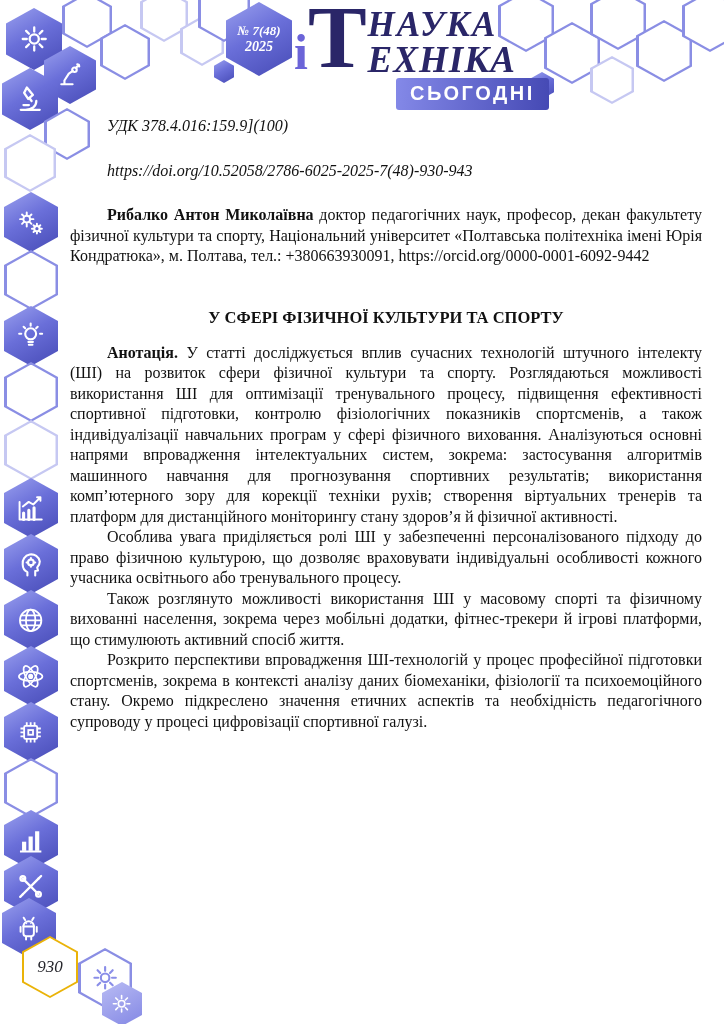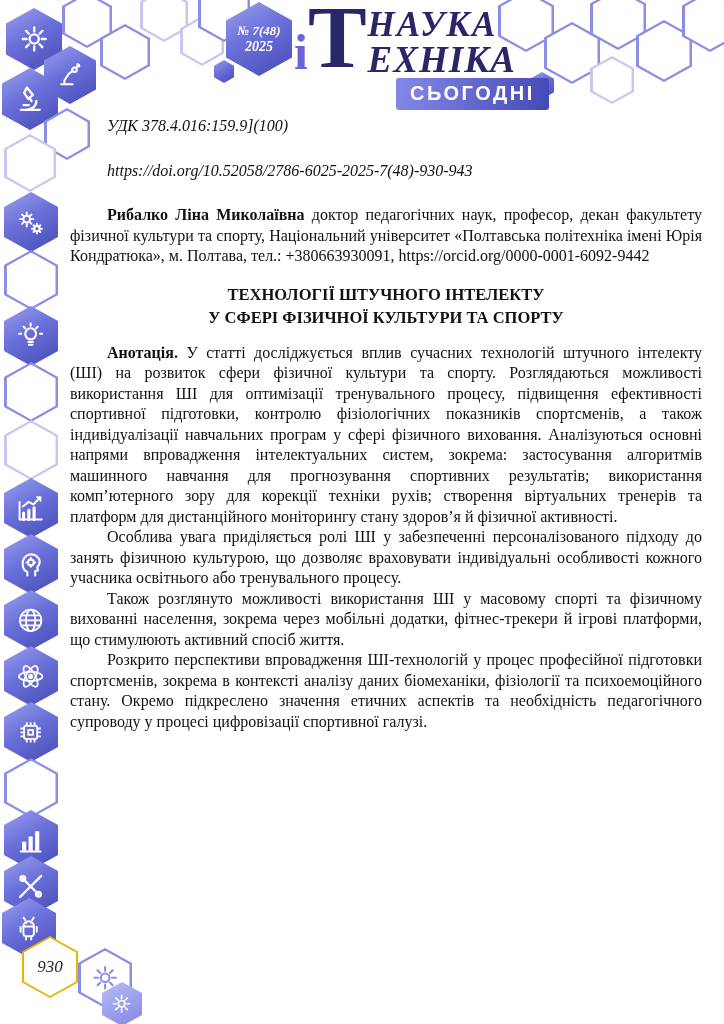--- a/index.html
+++ b/index.html
@@ -232,27 +232,27 @@
   <div class="hex hex-fill" style="left:102px;top:982px;width:40px;height:44px;background:linear-gradient(150deg,#b9bcf4,#8387e4)">
       <svg viewBox="0 0 24 24">
         <use href="#i-gear"></use>
       </svg>
     </div>
 
   <div class="content">
     <p class="udc">УДК 378.4.016:159.9](100)</p>
     <p class="doi">https://doi.org/10.52058/2786-6025-2025-7(48)-930-943</p>
 
-    <p class="para author"><b>Рибалко Ліна Миколаївна</b><span> доктор педагогічних наук, професор, декан факультету фізичної культури та спорту, Національний університет «Полтавська політехніка імені Юрія Кондратюка», м. Полтава, тел.: +380663930091, https://orcid.org/0000-0001-6092-9442</span></p>
+    <p class="para author"><b>Рибалко Антон Миколаївна</b><span> доктор педагогічних наук, професор, декан факультету фізичної культури та спорту, Національний університет «Полтавська політехніка імені Юрія Кондратюка», м. Полтава, тел.: +380663930091, https://orcid.org/0000-0001-6092-9442</span></p>
 
 
     <h1 class="title">
-      <span>ТЕХНОЛОГІЇ ШТУЧНОГО ІНТЕЛЕКТУ</span><br>
+      <br>
       <span>У СФЕРІ ФІЗИЧНОЇ КУЛЬТУРИ ТА СПОРТУ</span>
     </h1>
 
     <p class="para"><b>Анотація.</b><span> У статті досліджується вплив сучасних технологій штучного інтелекту (ШІ) на розвиток сфери фізичної культури та спорту. Розглядаються можливості використання ШІ для оптимізації тренувального процесу, підвищення ефективності спортивної підготовки, контролю фізіологічних показників спортсменів, а також індивідуалізації навчальних програм у сфері фізичного виховання. Аналізуються основні напрями впровадження інтелектуальних систем, зокрема: застосування алгоритмів машинного навчання для прогнозування спортивних результатів; використання комп’ютерного зору для корекції техніки рухів; створення віртуальних тренерів та платформ для дистанційного моніторингу стану здоров’я й фізичної активності.</span></p>
-    <p class="para">Особлива увага приділяється ролі ШІ у забезпеченні персоналізованого підходу до занять фізичною культурою, що дозволяє враховувати індивідуальні особливості кожного учасника освітнього або тренувального процесу.</p>
+    <p class="para">Особлива увага приділяється ролі ШІ у забезпеченні персоналізованого підходу до право фізичною культурою, що дозволяє враховувати індивідуальні особливості кожного учасника освітнього або тренувального процесу.</p>
     <p class="para">Також розглянуто можливості використання ШІ у масовому спорті та фізичному вихованні населення, зокрема через мобільні додатки, фітнес-трекери й ігрові платформи, що стимулюють активний спосіб життя.</p>
     <p class="para">Розкрито перспективи впровадження ШІ-технологій у процес професійної підготовки спортсменів, зокрема в контексті аналізу даних біомеханіки, фізіології та психоемоційного стану. Окремо підкреслено значення етичних аспектів та необхідність педагогічного супроводу у процесі цифровізації спортивної галузі.</p>
   </div>
 
 </div>
 
 </body></html>

